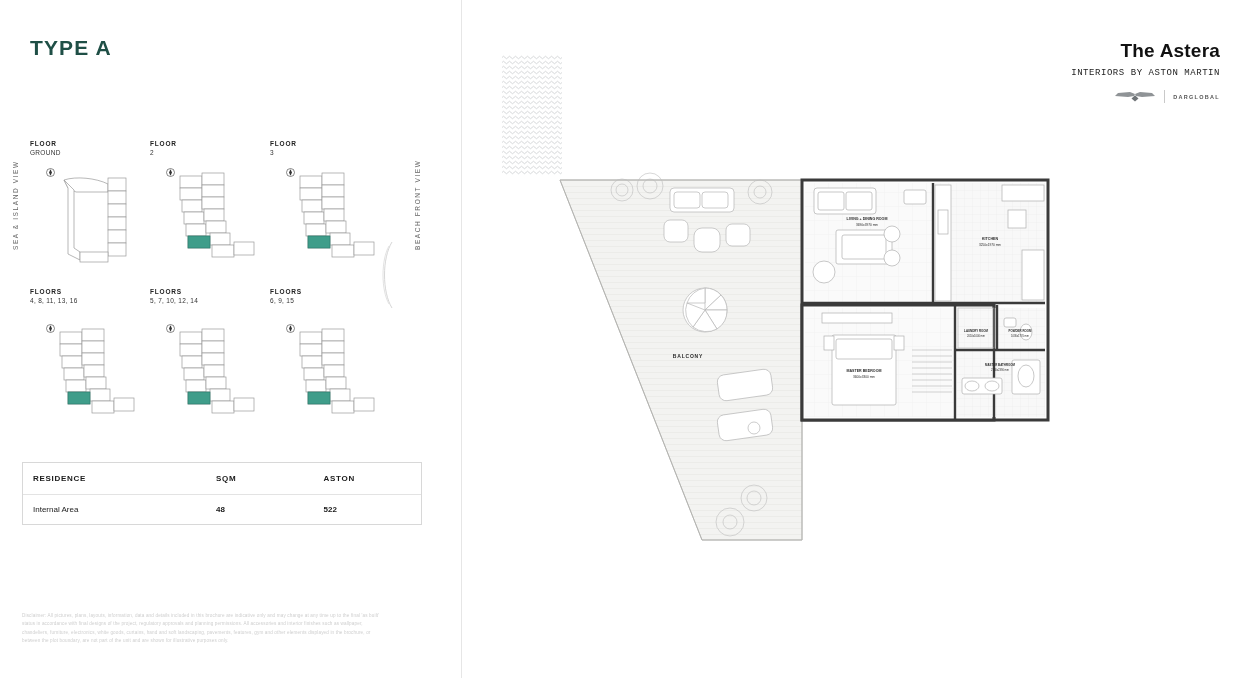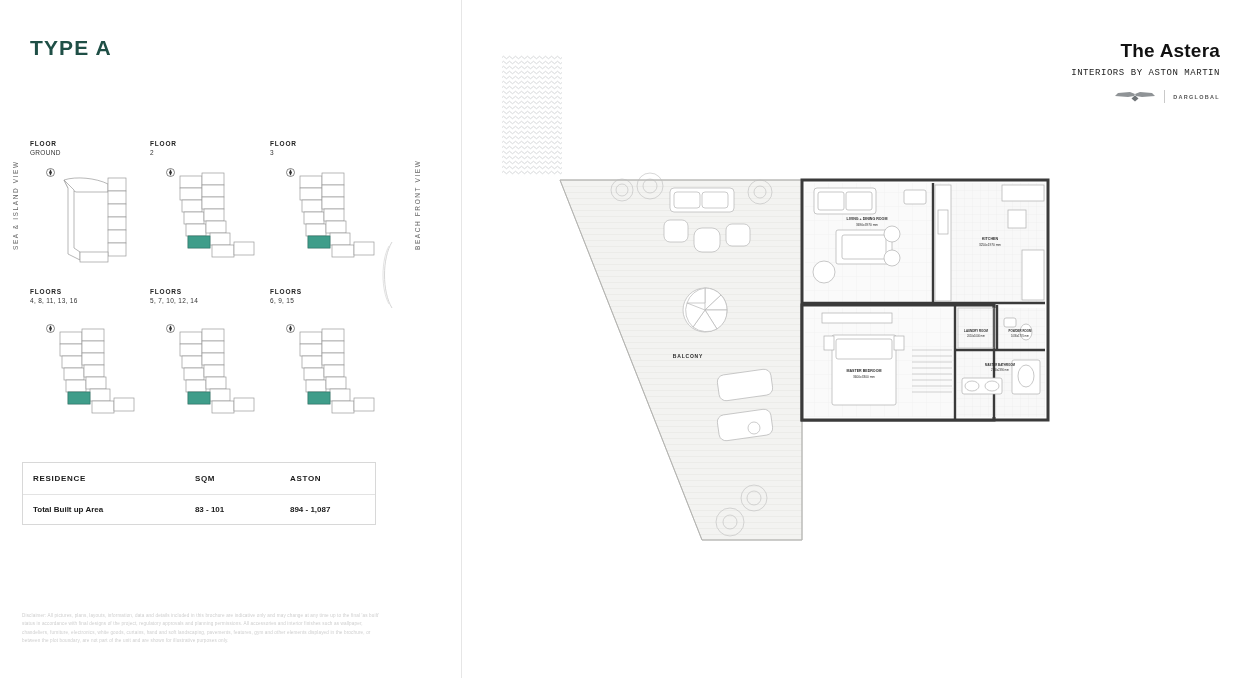--- a/index.html
+++ b/index.html
@@ -60,21 +60,21 @@
   .side-label-right {
     position:absolute; left:414px; top:250px;
     font-size:6.5px; letter-spacing:1.6px; color:#666;
     transform:rotate(-90deg); transform-origin:left top;
     white-space:nowrap;
   }
   .arc-decor { position:absolute; left:378px; top:240px; }
 
   
   .area-table {
-    position:absolute; left:22px; top:462px; width:354px;
+    position:absolute; left:22px; top:462px; width:400px;
     border:1px solid #d8d8d8; background:#fff;
   }
   .area-table table { width:100%; border-collapse:collapse; }
   .area-table th {
     text-align:left; font-size:8px; font-weight:700; letter-spacing:0.7px;
     color:#1a1a1a; padding:11px 0 11px 10px;
   }
   .area-table td {
     font-size:8px; color:#1a1a1a; padding:10px 0 10px 10px;
     border-top:1px solid #e3e3e3;
@@ -320,24 +320,24 @@
       <div class="area-table">
         <table>
           <thead>
             <tr class="hdr-row">
               <th class="col-res">RESIDENCE</th>
               <th class="col-sqm">SQM</th>
               <th class="col-sqft">ASTON</th>
             </tr>
           </thead>
           <tbody>
-            <tr class="total">
-              <td>Total Built up Area</td>
-              <td>83 - 101</td>
-              <td>894 - 1,087</td>
+            <tr>
+              <td>Internal Area</td>
+              <td class="bold">48</td>
+              <td class="bold">522</td>
             </tr>
           </tbody>
         </table>
       </div>
 
       <div class="disclaimer">Disclaimer: All pictures, plans, layouts, information, data and details included in this brochure are indicative only and may change at any time up to the final 'as built' status in accordance with final designs of the project, regulatory approvals and planning permissions. All accessories and interior finishes such as wallpaper, chandeliers, furniture, electronics, white goods, curtains, hand and soft landscaping, pavements, features, gym and other elements displayed in the brochure, or between the plot boundary, are not part of the unit and are shown for illustrative purposes only.</div>
 
       <div class="left-divider"></div>
     </div>
   </div>

